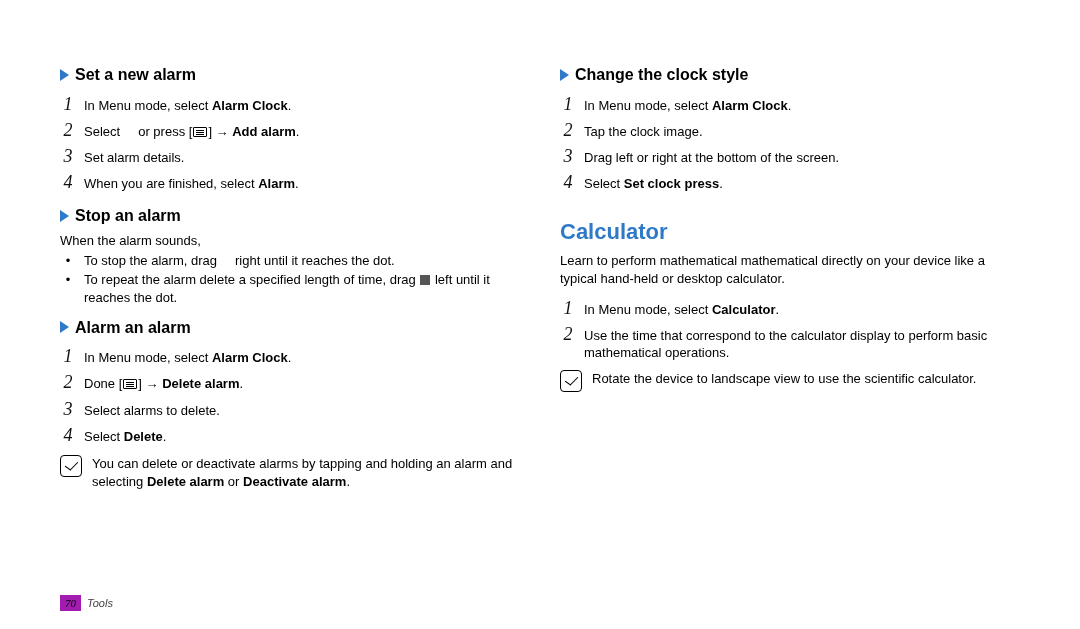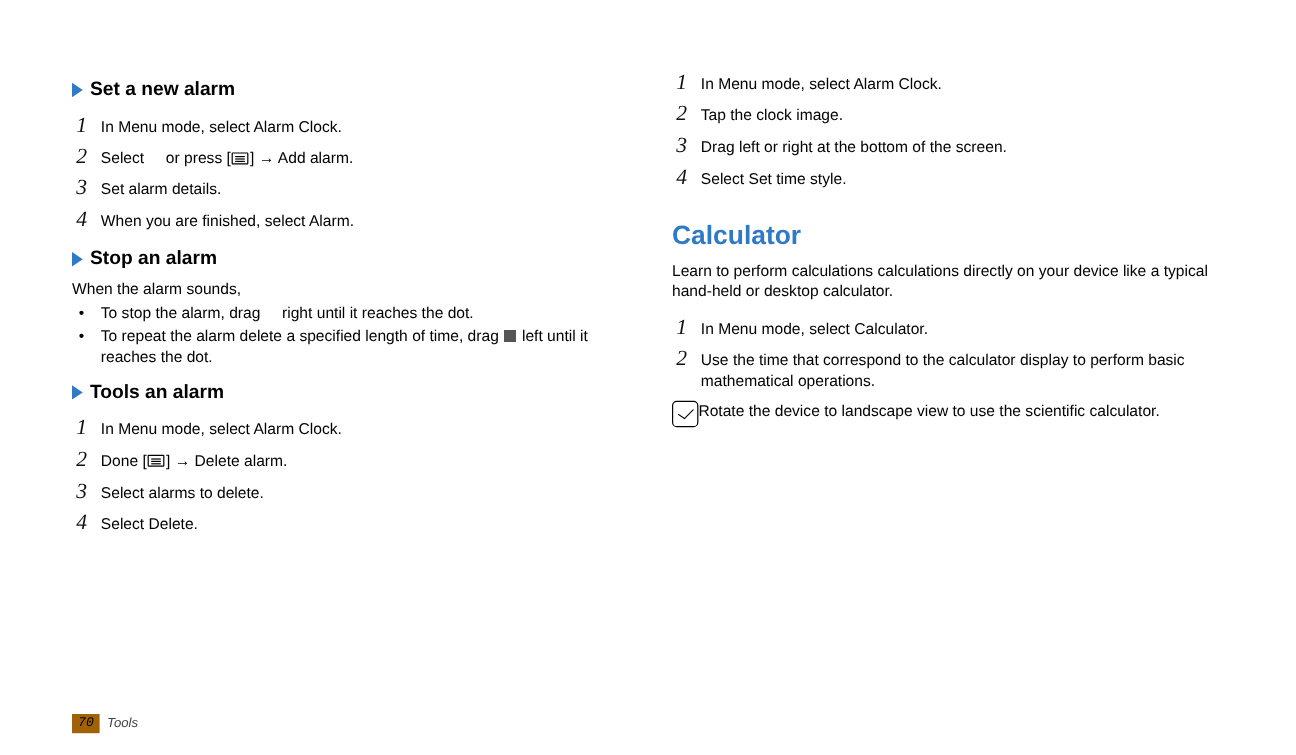--- a/index.html
+++ b/index.html
@@ -6,31 +6,31 @@
   html, body { width: 1080px; height: 629px; background: #fff; font-family: "Segoe UI", "Helvetica Neue", Arial, sans-serif; color: #000; }
   .page { display: flex; padding: 54px 60px 0 60px; gap: 40px; position: relative; height: 100%; justify-content: space-between; }
   .col { flex: 1; font-size: 13px; line-height: 1.35; }
   .sub { font-size: 16px; font-weight: 700; margin: 10px 0 6px 0; display: flex; align-items: center; gap: 6px; }
   .sub-chev { width: 0; height: 0; border-top: 6px solid transparent; border-bottom: 6px solid transparent; border-left: 9px solid #2f7ac7; display: inline-block; }
   .list { margin: 2px 0 6px 0; }
   .li { display: flex; gap: 8px; margin: 2px 0; align-items: baseline; }
   .num { font-family: Georgia, "Times New Roman", serif; font-style: italic; font-size: 18px; width: 16px; text-align: center; color: #111; flex: none; }
   .bul { width: 16px; text-align: center; flex: none; }
   .txt { flex: 1; }
-  .b { font-weight: 400; }
+  .b { font-weight: 700; }
   .h1 { color: #2f7ac7; font-size: 22px; font-weight: 600; margin-top: 22px; margin-bottom: 6px; }
   .intro { margin-bottom: 8px; }
-  .note { display: flex; margin-top: 8px; }
+  .note { display: flex; gap: 10px; margin-top: 8px; }
   .note-icon { width: 22px; height: 22px; border: 1.5px solid #000; border-radius: 4px; display: flex; align-items: center; justify-content: center; font-style: italic; font-family: Georgia, serif; flex: none; position: relative; }
   .note-icon::after { content: ""; position: absolute; width: 6px; height: 10px; border-right: 1.5px solid #000; border-bottom: 1.5px solid #000; transform: rotate(35deg) skewX(-10deg); top: 3px; }
   .menu-icon { display: inline-block; width: 14px; height: 10px; border: 1px solid #000; border-radius: 1px; position: relative; vertical-align: -1px; margin: 0 1px; }
   .menu-icon::before { content: ""; position: absolute; left: 2px; right: 2px; top: 2px; height: 1px; background: #000; box-shadow: 0 2px 0 #000, 0 4px 0 #000; }
   .drag-icon { display: inline-block; width: 10px; height: 10px; background: #555; vertical-align: -1px; margin: 0 1px; }
   .footer { position: absolute; bottom: 18px; left: 60px; font-size: 11px; display: flex; align-items: center; gap: 6px; }
-  .pg { background: #a16207; padding: 2px 5px; font-style: italic; font-family: Liberation Mono, monospace; }
+  .pg { background: #a21caf; padding: 2px 5px; font-style: italic; font-family: Liberation Serif, serif; }
   .fsec { font-style: italic; font-family: Liberation Sans, sans-serif; color: #444; }
 </style>
 </head>
 <body>
 
 <div class="page">
 
   <div class="col">
 
     <div class="sub">
@@ -67,65 +67,73 @@
           <span class="txt">To stop the alarm, drag &nbsp;&nbsp;&nbsp; right until it reaches the dot.</span>
         </div>
       <div class="li">
           <span class="bul">•</span>
           <span class="txt"><span>To repeat the alarm delete a specified length of time, drag </span><span class="drag-icon"></span><span> left until it reaches the dot.</span></span>
         </div>
     </div>
 
     <div class="sub">
       <span class="sub-chev"></span>
-      <span>Tools an alarm</span>
+      <span>Alarm an alarm</span>
     </div>
     <div class="list">
       <div class="li">
           <span class="num">1</span>
           <span class="txt"><span>In Menu mode, select </span><span class="b">Alarm Clock</span><span>.</span></span>
         </div>
       <div class="li">
           <span class="num">2</span>
           <span class="txt"><span>Done [</span><span class="menu-icon"></span><span>] → </span><span class="b">Delete alarm</span><span>.</span></span>
         </div>
       <div class="li">
           <span class="num">3</span>
           <span class="txt">Select alarms to delete.</span>
         </div>
       <div class="li">
           <span class="num">4</span>
           <span class="txt"><span>Select </span><span class="b">Delete</span><span>.</span></span>
         </div>
     </div>
+    <div class="note">
+      <span class="note-icon"></span>
+      <span class="txt"><span>You can delete or deactivate alarms by tapping and holding an alarm and selecting </span><span class="b">Delete alarm</span><span> or </span><span class="b">Deactivate alarm</span><span>.</span></span>
+    </div>
   </div>
 
   <div class="col">
 
+    <div class="sub">
+      <span class="sub-chev"></span>
+      <span>Change the clock style</span>
+    </div>
     <div class="list">
       <div class="li">
           <span class="num">1</span>
           <span class="txt"><span>In Menu mode, select </span><span class="b">Alarm Clock</span><span>.</span></span>
         </div>
       <div class="li">
           <span class="num">2</span>
           <span class="txt">Tap the clock image.</span>
         </div>
       <div class="li">
           <span class="num">3</span>
           <span class="txt">Drag left or right at the bottom of the screen.</span>
         </div>
       <div class="li">
           <span class="num">4</span>
-          <span class="txt"><span>Select </span><span class="b">Set time style</span><span>.</span></span>
+          <span class="txt"><span>Select </span><span class="b">Set clock press</span><span>.</span></span>
         </div>
     </div>
 
     <div class="h1">Calculator</div>
-    <div class="intro">Learn to perform calculations calculations directly on your device like a typical hand-held or desktop calculator.</div>
+    <div class="intro">Learn to perform mathematical mathematical directly on your device like a typical hand-held or desktop calculator.</div>
     <div class="list">
       <div class="li">
           <span class="num">1</span>
           <span class="txt"><span>In Menu mode, select </span><span class="b">Calculator</span><span>.</span></span>
         </div>
       <div class="li">
           <span class="num">2</span>
           <span class="txt">Use the time that correspond to the calculator display to perform basic mathematical operations.</span>
         </div>
     </div>

